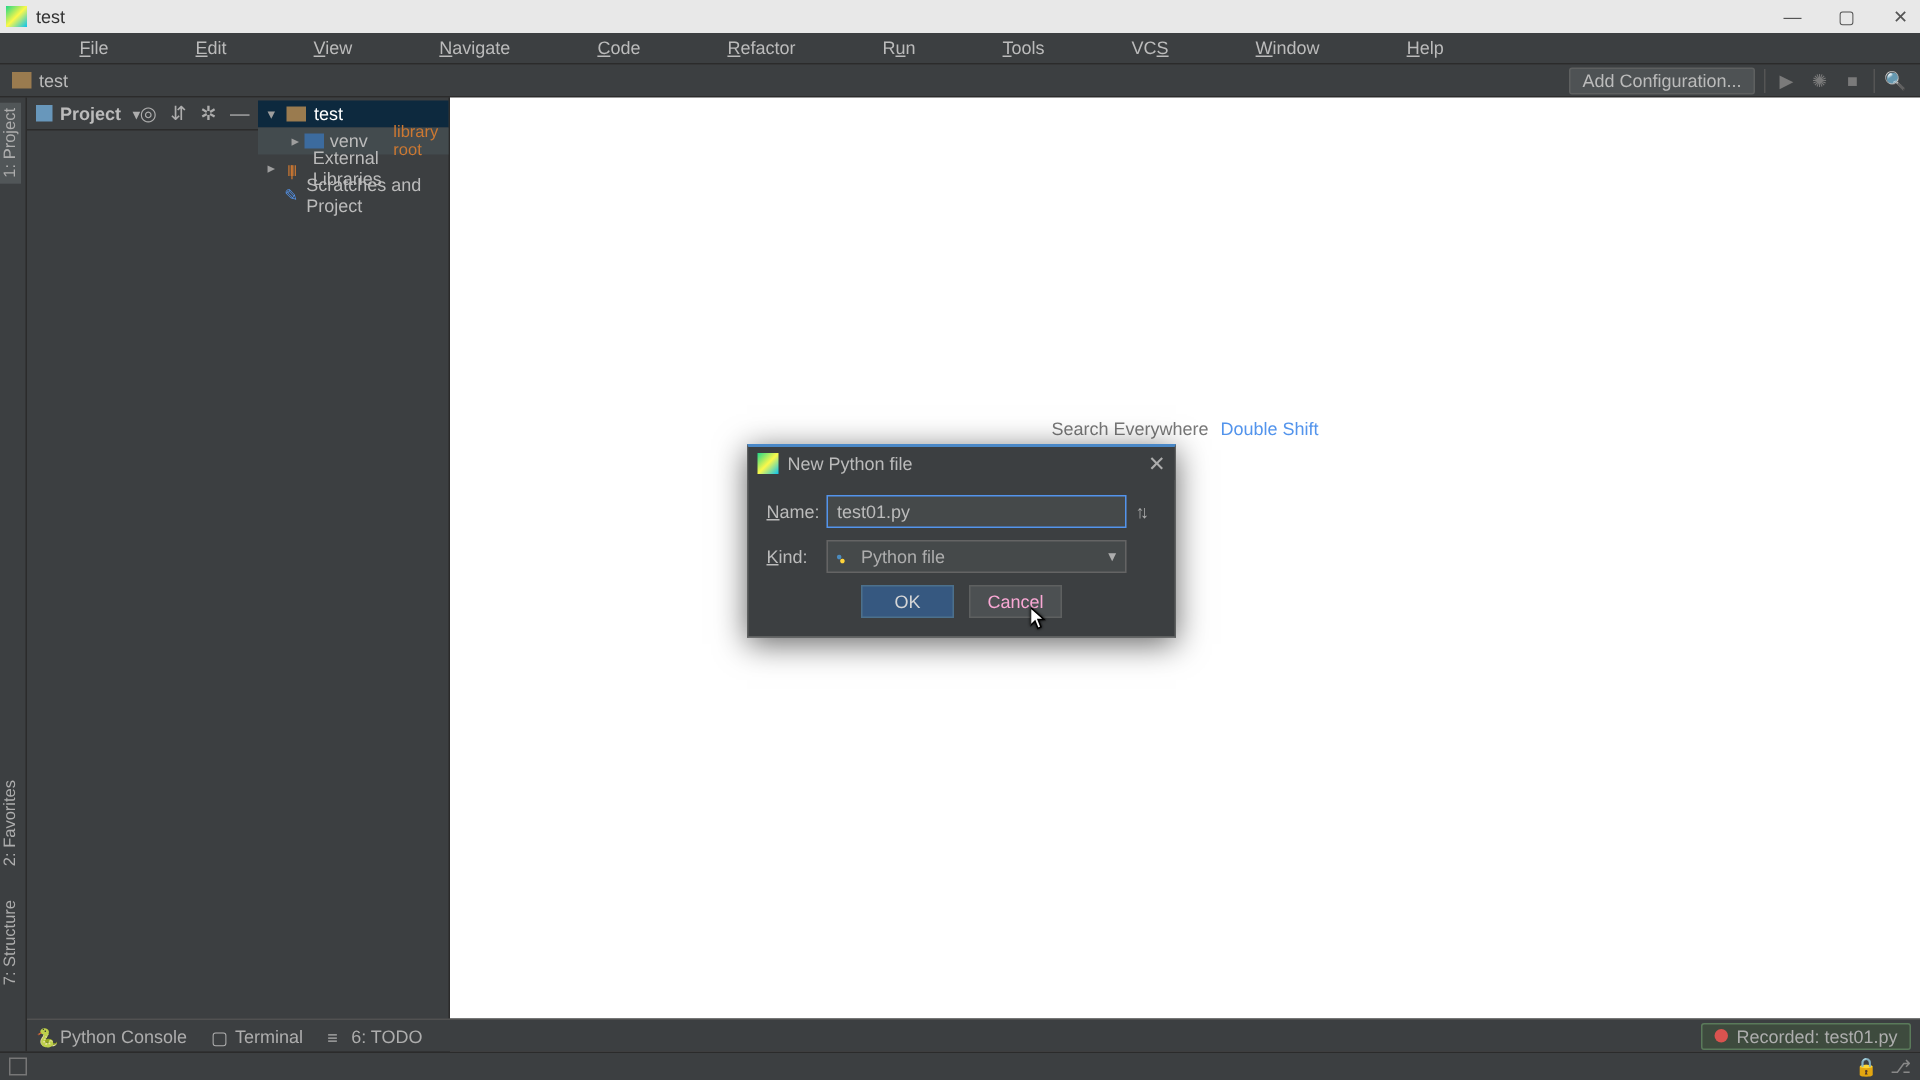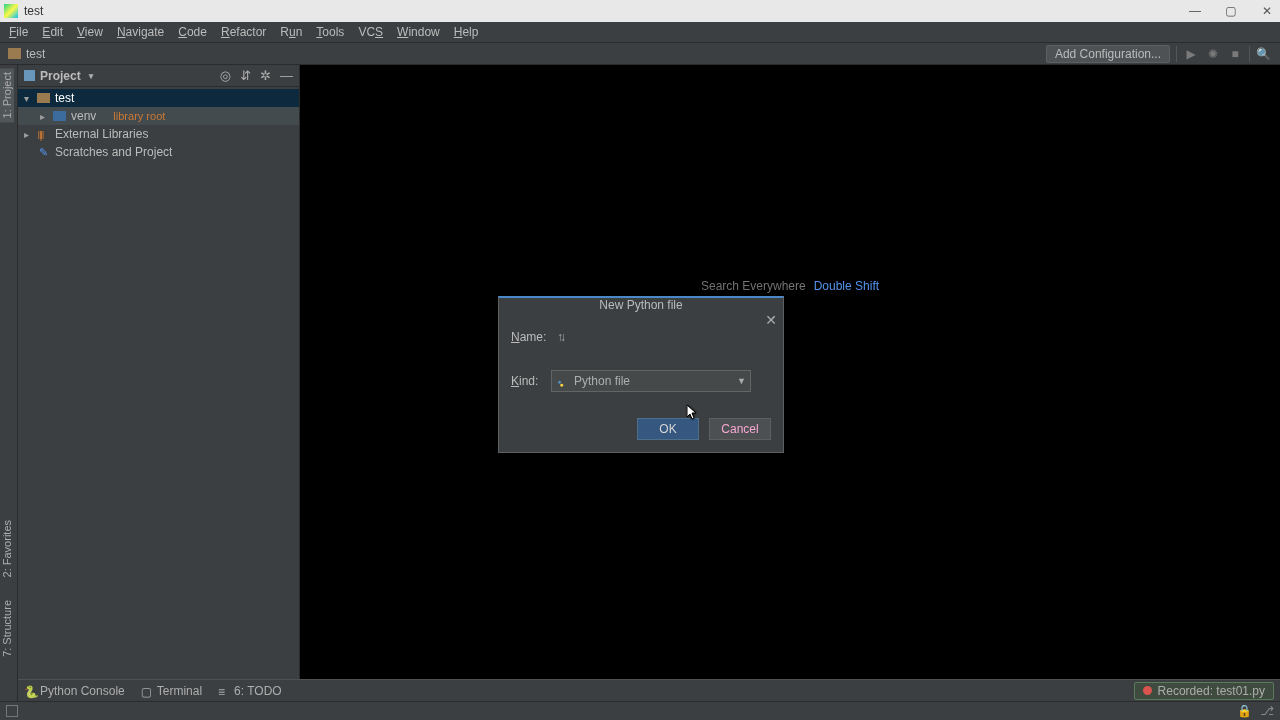--- a/index.html
+++ b/index.html
@@ -6,56 +6,56 @@
 html, body { width: 1280px; height: 720px; overflow: hidden; background: #2b2b2b; color: #adadad; }
 
 
 .titlebar { height: 22px; background: #e8e8e8; display: flex; align-items: center; padding: 0 4px; color: #333; }
 .titlebar .app-icon { width: 14px; height: 14px; background: linear-gradient(135deg,#21d789 0%,#fcf84a 50%,#07c3f2 100%); margin-right: 6px; }
 .titlebar .win-controls { margin-left: auto; display: flex; gap: 18px; color: #555; }
 .titlebar .win-controls span { width: 18px; text-align: center; cursor: pointer; }
 
 
 .menubar { height: 21px; background: #3c3f41; display: flex; align-items: center; padding: 0 2px; border-bottom: 1px solid #2b2b2b; }
-.menubar .item { padding: 2px 7px; color: #bbbbbb; cursor: pointer; }
+.menubar .item { padding: 2px 7px; color: #bbbbbb; cursor: pointer; margin-left: 44px; }
 .menubar .item u { text-decoration: underline; }
 
 
 .navbar { height: 22px; background: #3c3f41; display: flex; align-items: center; padding: 0 8px; border-bottom: 1px solid #2b2b2b; }
 .navbar .crumb { display: flex; align-items: center; gap: 5px; color: #bbbbbb; }
 .navbar .folder-icon { width: 13px; height: 11px; background: #9a7b4f; display: inline-block; }
 .navbar .right { margin-left: auto; display: flex; align-items: center; gap: 6px; }
 .navbar .add-config { background: #4e5254; border: 1px solid #5e6060; color: #bbbbbb; padding: 1px 8px; border-radius: 2px; cursor: pointer; }
 .navbar .nav-icon { width: 16px; height: 16px; display: inline-flex; align-items: center; justify-content: center; color: #7a7a7a; cursor: pointer; }
 .navbar .sep { width: 1px; height: 16px; background: #555; }
 
 
 .body-zone { position: absolute; top: 65px; bottom: 19px; left: 18px; right: 0; display: flex; }
-.project-tool { width: 282px; background: #3c3f41; border-right: 1px solid #2b2b2b; display: flex; flex-direction: column; }
+.project-tool { width: 282px; background: #3c3f41; border-right: 1px solid #2b2b2b; display: flex; }
 .proj-header { height: 22px; display: flex; align-items: center; padding: 0 6px; border-bottom: 1px solid #2b2b2b; }
 .proj-header .lbl { display: flex; align-items: center; gap: 5px; color: #bbbbbb; font-weight: bold; }
 .proj-header .proj-icon { width: 11px; height: 11px; background: #6897bb; display: inline-block; }
 .proj-header .arrow-d { margin-left: 3px; font-size: 9px; color: #adadad; }
 .proj-header .phr-controls { margin-left: auto; display: flex; gap: 9px; color: #adadad; }
 .proj-header .phr-controls span { cursor: pointer; font-size: 13px; }
 
 .tree { padding: 2px 0; }
 .tree-row { height: 18px; display: flex; align-items: center; padding-left: 6px; color: #bbbbbb; cursor: pointer; }
 .tree-row.selected { background: #0d293e; color: #ffffff; }
 .tree-row.indent1 { padding-left: 22px; }
 .tree-row .arrow { width: 12px; font-size: 10px; color: #9e9e9e; }
 .tree-row .ticon { width: 15px; height: 13px; display: inline-flex; align-items: center; justify-content: center; margin-right: 4px; }
 .tree-row .folder { width: 13px; height: 10px; background: #9a7b4f; }
 .tree-row .package { width: 13px; height: 10px; background: #3c6b9e; }
 .tree-row .library { width: 12px; height: 12px; }
 .tree-row .library::before { content: "‖|‖"; font-size: 10px; color: #cc7832; letter-spacing: -2px; }
 .tree-row .hint { color: #cc7832; margin-left: 17px; font-size: 11px; }
 .tree-row .scratch-ic { font-size: 11px; color: #5394ec; }
 
-.editor-area { flex: 1; background: #000000; position: relative; }
+.editor-area { flex: 1; background: #ffffff; position: relative; }
 .hint-block { position: absolute; left: 50%; transform: translateX(-50%); top: 212px; color: #787878; }
 .hint-line { font-size: 14px; }
 .hint-line .shortcut { color: #5394ec; margin-left: 8px; }
 
 
 .left-gutter { position: absolute; top: 65px; bottom: 19px; left: 0; width: 18px; background: #3c3f41; border-right: 1px solid #2b2b2b; }
 .left-gutter .tab { position: absolute; writing-mode: vertical-rl; transform: rotate(180deg); font-size: 11px; color: #adadad; padding: 4px 1px; cursor: pointer; }
 .left-gutter .tab.active { background: #515658; }
 .toolbar-bottom { position: absolute; left: 18px; right: 0; bottom: 19px; height: 22px; background: #3c3f41; border-top: 1px solid #515151; display: flex; align-items: center; padding: 0 6px; }
 .toolbar-bottom .bitem { display: flex; align-items: center; gap: 4px; margin-right: 16px; color: #adadad; cursor: pointer; }
@@ -63,36 +63,36 @@
 .toolbar-bottom .recorded { margin-left: auto; display: flex; align-items: center; gap: 6px; background: #3e4b3e; border: 1px solid #5a7a5a; padding: 1px 8px; border-radius: 2px; }
 .toolbar-bottom .recorded .dot { width: 9px; height: 9px; border-radius: 50%; background: #d9534f; }
 
 .status { position: absolute; left: 0; right: 0; bottom: 0; height: 19px; background: #3c3f41; border-top: 1px solid #2b2b2b; display: flex; align-items: center; padding: 0 6px; }
 .status .status-icon { width: 12px; height: 12px; border: 1px solid #777; }
 .status .right-ic { margin-left: auto; display: flex; gap: 8px; color: #888; }
 
 
 .dialog-overlay { position: absolute; inset: 0; }
 .dialog { position: absolute; left: 498px; top: 296px; width: 286px; background: #3c3f41; border: 1px solid #5e6060; box-shadow: 0 4px 20px rgba(0,0,0,0.6); border-top: 2px solid #4a88c7; }
-.dlg-title { height: 22px; display: flex; align-items: center; padding: 0 6px; background: #3c3f41; flex-direction: column; }
+.dlg-title { height: 22px; display: flex; align-items: center; padding: 0 6px; background: #3c3f41; }
 .dlg-title .di { width: 14px; height: 14px; background: linear-gradient(135deg,#21d789 0%,#fcf84a 50%,#07c3f2 100%); margin-right: 6px; }
 .dlg-title .txt { color: #bbbbbb; }
 .dlg-title .close { margin-left: auto; color: #adadad; cursor: pointer; font-size: 14px; }
 .dlg-body { padding: 10px 12px 12px; }
-.dlg-row { display: flex; align-items: center; margin-bottom: 26px; }
+.dlg-row { display: flex; align-items: center; margin-bottom: 8px; }
 .dlg-row .lbl { width: 40px; color: #bbbbbb; }
 .dlg-row .lbl u { text-decoration: underline; }
 .dlg-input { flex: 1; height: 22px; background: #45494a; border: 1px solid #5394ec; color: #bbbbbb; padding: 0 6px; outline: none; }
 .dlg-sort { width: 14px; margin-left: 6px; color: #adadad; cursor: pointer; font-size: 12px; letter-spacing: -3px; }
 .dlg-select { flex: 1; height: 22px; background: #45494a; border: 1px solid #646464; display: flex; align-items: center; padding: 0 4px; cursor: pointer; }
 .dlg-select .py-ic { width: 13px; height: 13px; display: inline-flex; align-items: center; justify-content: center; margin-right: 5px; }
 .dlg-select .py-ic::before { content: "●"; color: #4b8bbe; font-size: 7px; position: relative; left: -1px; }
 .dlg-select .py-ic::after { content: "●"; color: #ffd43b; font-size: 7px; position: relative; left: -3px; top: 3px; }
 .dlg-select .sel-arrow { margin-left: auto; font-size: 9px; color: #adadad; }
-.dlg-buttons { display: flex; justify-content: flex-end; gap: 10px; }
+.dlg-buttons { display: flex; justify-content: center; gap: 10px; }
 .dlg-btn { width: 62px; height: 22px; border: 1px solid #5e6060; background: #4c5052; color: #f9a8d4; cursor: pointer; display: flex; align-items: center; justify-content: center; }
 .dlg-btn.primary { background: #365880; border-color: #4c708c; color: #d6d6d6; }
 
 .cursor { position: absolute; left: 687px; top: 405px; width: 12px; height: 16px; pointer-events: none; }
 .cursor svg { filter: drop-shadow(0 0 1px #000); }
 </style>
 </head>
 <body>
 
 <div class="titlebar">
@@ -223,20 +223,21 @@
 <div class="dialog-overlay">
   <div class="dialog">
     <div class="dlg-title">
       <span class="di"></span>
       <span class="txt">New Python file</span>
       <span class="close">✕</span>
     </div>
     <div class="dlg-body">
       <div class="dlg-row">
         <span class="lbl"><u>N</u>ame:</span>
+        <input class="dlg-input" value="test01.py" style="">
         <span class="dlg-sort">↑↓</span>
       </div>
       <div class="dlg-row">
         <span class="lbl"><u>K</u>ind:</span>
         <div class="dlg-select">
           <span class="py-ic"></span>
           <span>Python file</span>
           <span class="sel-arrow">▼</span>
         </div>
         <span style="width:20px"></span>

